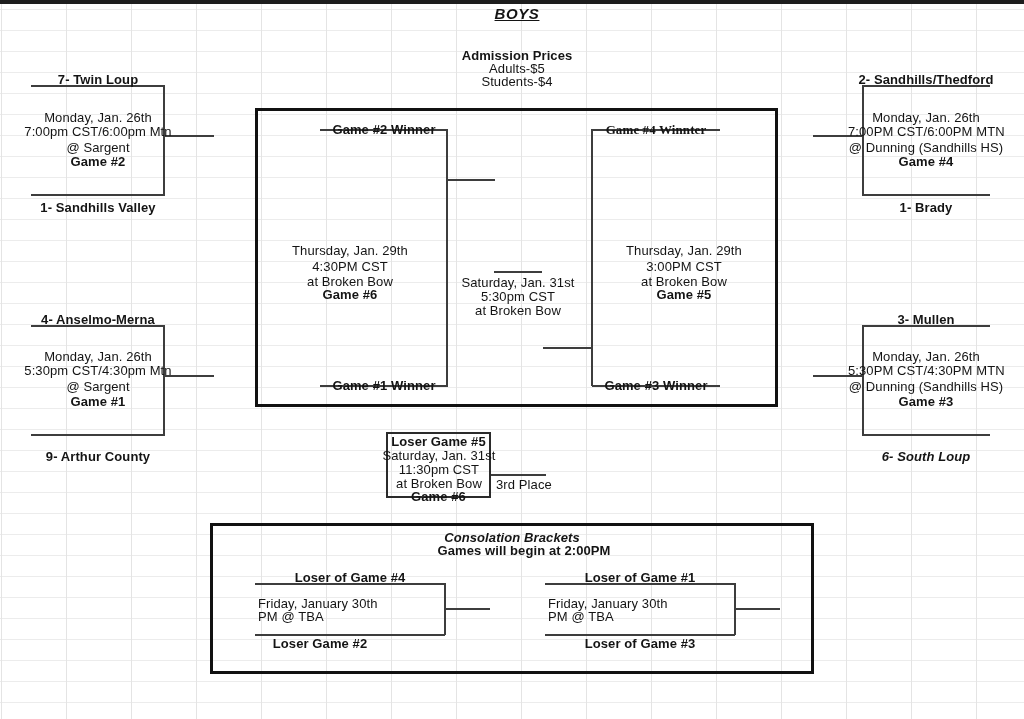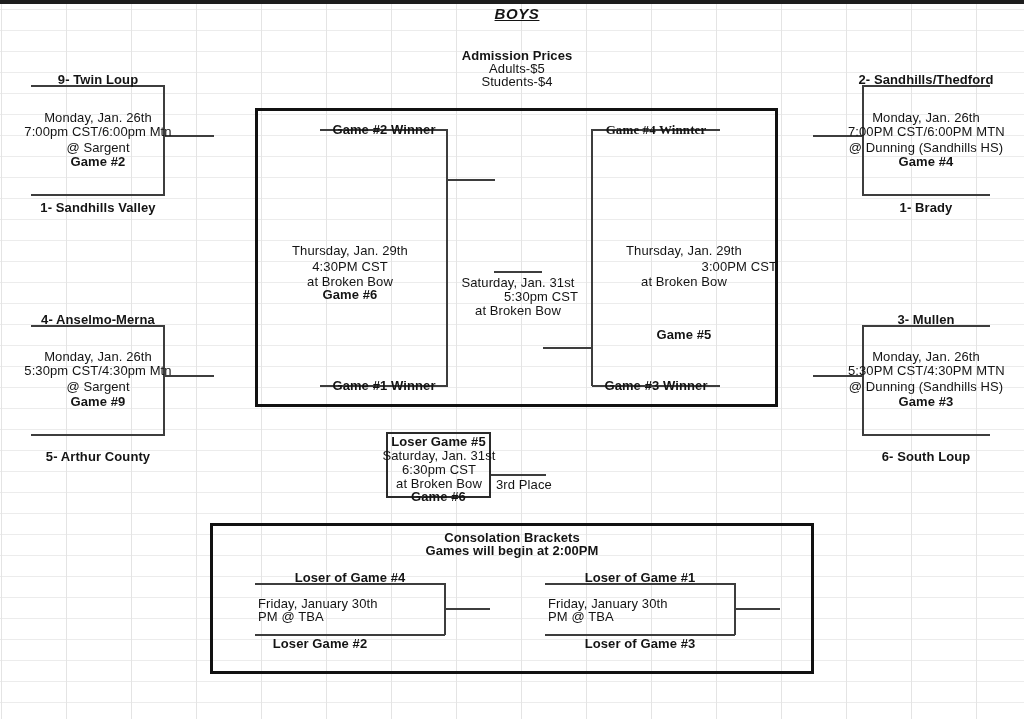--- a/index.html
+++ b/index.html
@@ -87,38 +87,38 @@
 
   <div class="lbl c b f11" style="left:437px; top:48px; width:160px;">Admission Prices</div>
   <div class="lbl c f11" style="left:437px; top:61px; width:160px;">Adults-$5</div>
   <div class="lbl c f11" style="left:437px; top:74px; width:160px;">Students-$4</div>
 
   <div class="hline thin2" style="left:31px; top:85px; width:134px;"></div>
   <div class="vline thin2" style="left:163px; top:85px; height:110px;"></div>
   <div class="hline thin2" style="left:31px; top:194px; width:134px;"></div>
   <div class="hline thin2" style="left:164px; top:135px; width:50px;"></div>
 
-  <div class="lbl c b f11" style="left:31px; top:72px; width:134px;">9- Twin Loup</div>
+  <div class="lbl c b f11" style="left:31px; top:72px; width:134px;">7- Twin Loup</div>
   <div class="lbl c f11" style="left:20px; top:110px; width:156px;">Monday, Jan. 26th</div>
   <div class="lbl c f11" style="left:20px; top:124px; width:156px;">7:00pm CST/6:00pm Mtn</div>
   <div class="lbl c f11" style="left:20px; top:140px; width:156px;">@ Sargent</div>
   <div class="lbl c b f11" style="left:20px; top:154px; width:156px;">Game #2</div>
   <div class="lbl c b f11" style="left:17px; top:200px; width:162px;">1- Sandhills Valley</div>
 
   <div class="hline thin2" style="left:31px; top:325px; width:134px;"></div>
   <div class="vline thin2" style="left:163px; top:325px; height:110px;"></div>
   <div class="hline thin2" style="left:31px; top:434px; width:134px;"></div>
   <div class="hline thin2" style="left:164px; top:375px; width:50px;"></div>
 
   <div class="lbl c b f11" style="left:24px; top:312px; width:148px;">4- Anselmo-Merna</div>
   <div class="lbl c f11" style="left:20px; top:349px; width:156px;">Monday, Jan. 26th</div>
   <div class="lbl c f11" style="left:20px; top:363px; width:156px;">5:30pm CST/4:30pm Mtn</div>
   <div class="lbl c f11" style="left:20px; top:379px; width:156px;">@ Sargent</div>
-  <div class="lbl c b f11" style="left:20px; top:394px; width:156px;">Game #9</div>
-  <div class="lbl c b f11" style="left:24px; top:449px; width:148px;">5- Arthur County</div>
+  <div class="lbl c b f11" style="left:20px; top:394px; width:156px;">Game #1</div>
+  <div class="lbl c b f11" style="left:24px; top:449px; width:148px;">9- Arthur County</div>
 
   <div class="hline thin2" style="left:862px; top:85px; width:128px;"></div>
   <div class="vline thin2" style="left:862px; top:85px; height:110px;"></div>
   <div class="hline thin2" style="left:862px; top:194px; width:128px;"></div>
   <div class="hline thin2" style="left:813px; top:135px; width:50px;"></div>
 
   <div class="lbl c b f11" style="left:856px; top:72px; width:140px;">2- Sandhills/Thedford</div>
   <div class="lbl c f11" style="left:848px; top:110px; width:156px;">Monday, Jan. 26th</div>
   <div class="lbl c f11" style="left:848px; top:124px; width:156px;">7:00PM CST/6:00PM MTN</div>
   <div class="lbl c f11" style="left:848px; top:140px; width:156px;">@ Dunning (Sandhills HS)</div>
@@ -128,21 +128,21 @@
   <div class="hline thin2" style="left:862px; top:325px; width:128px;"></div>
   <div class="vline thin2" style="left:862px; top:325px; height:110px;"></div>
   <div class="hline thin2" style="left:862px; top:434px; width:128px;"></div>
   <div class="hline thin2" style="left:813px; top:375px; width:50px;"></div>
 
   <div class="lbl c b f11" style="left:856px; top:312px; width:140px;">3- Mullen</div>
   <div class="lbl c f11" style="left:848px; top:349px; width:156px;">Monday, Jan. 26th</div>
   <div class="lbl c f11" style="left:848px; top:363px; width:156px;">5:30PM CST/4:30PM MTN</div>
   <div class="lbl c f11" style="left:848px; top:379px; width:156px;">@ Dunning (Sandhills HS)</div>
   <div class="lbl c b f11" style="left:848px; top:394px; width:156px;">Game #3</div>
-  <div class="lbl c b f11" style="left:856px; top:449px; width:140px;">6- South Loup</div>
+  <div class="lbl c b f11" style="left:856px; top:449px; width:140px;font-style:italic;">6- South Loup</div>
 
   <div class="heavybox" style="left:255px; top:108px; width:523px; height:299px;"></div>
 
   <div class="hline thin2" style="left:320px; top:129px; width:128px;"></div>
   <div class="vline thin2" style="left:446px; top:129px; height:257px;"></div>
   <div class="hline thin2" style="left:320px; top:385px; width:128px;"></div>
   <div class="hline thin2" style="left:447px; top:179px; width:48px;"></div>
 
   <div class="lbl c b f11" style="left:320px; top:122px; width:128px;">Game #2 Winner</div>
   <div class="lbl c f11" style="left:282px; top:243px; width:136px;">Thursday, Jan. 29th</div>
@@ -151,44 +151,44 @@
   <div class="lbl c b f11" style="left:282px; top:287px; width:136px;">Game #6</div>
   <div class="lbl c b f11" style="left:320px; top:378px; width:128px;">Game #1 Winner</div>
 
   <div class="hline thin2" style="left:592px; top:129px; width:128px;"></div>
   <div class="vline thin2" style="left:591px; top:129px; height:257px;"></div>
   <div class="hline thin2" style="left:592px; top:385px; width:128px;"></div>
   <div class="hline thin2" style="left:543px; top:347px; width:48px;"></div>
 
   <div class="lbl c b f11" style="left:592px; top:122px; width:128px;font-family:Liberation Serif, serif;">Game #4 Winnter</div>
   <div class="lbl c f11" style="left:616px; top:243px; width:136px;">Thursday, Jan. 29th</div>
-  <div class="lbl c f11" style="left:641px; top:259px; width:136px;text-align:right;">3:00PM CST</div>
+  <div class="lbl c f11" style="left:616px; top:259px; width:136px;">3:00PM CST</div>
   <div class="lbl c f11" style="left:616px; top:274px; width:136px;">at Broken Bow</div>
-  <div class="lbl c b f11" style="left:616px; top:287px; width:136px;margin-top:40px;">Game #5</div>
+  <div class="lbl c b f11" style="left:616px; top:287px; width:136px;">Game #5</div>
   <div class="lbl c b f11" style="left:592px; top:378px; width:128px;">Game #3 Winner</div>
 
   <div class="hline thin2" style="left:494px; top:271px; width:48px;"></div>
   <div class="lbl c f11" style="left:458px; top:275px; width:120px;">Saturday, Jan. 31st</div>
-  <div class="lbl c f11" style="left:458px; top:289px; width:120px;text-align:right;">5:30pm CST</div>
+  <div class="lbl c f11" style="left:458px; top:289px; width:120px;">5:30pm CST</div>
   <div class="lbl c f11" style="left:458px; top:303px; width:120px;">at Broken Bow</div>
 
   <div class="mediumbox" style="left:386px; top:432px; width:105px; height:66px;"></div>
   <div class="lbl c b f11" style="left:386px; top:434px; width:105px;">Loser Game #5</div>
   <div class="lbl c f11" style="left:380px; top:448px; width:118px;">Saturday, Jan. 31st</div>
-  <div class="lbl c f11" style="left:380px; top:462px; width:118px;">6:30pm CST</div>
+  <div class="lbl c f11" style="left:380px; top:462px; width:118px;">11:30pm CST</div>
   <div class="lbl c f11" style="left:380px; top:476px; width:118px;">at Broken Bow</div>
   <div class="lbl c b f11" style="left:386px; top:489px; width:105px;">Game #6</div>
 
   <div class="hline thin2" style="left:491px; top:474px; width:55px;"></div>
   <div class="lbl f11" style="left:496px; top:477px;">3rd Place</div>
 
   <div class="heavybox" style="left:210px; top:523px; width:604px; height:151px;"></div>
 
-  <div class="lbl c b f11" style="left:412px; top:530px; width:200px;">Consolation Brackets</div>
-  <div class="lbl c b f11" style="left:412px; top:543px; width:200px;">Games will begin at 2:00PM</div>
+  <div class="lbl c b f11" style="left:412px; top:530px; width:200px;font-style:italic;">Consolation Brackets</div>
+  <div class="lbl c b f11" style="left:424px; top:543px; width:200px;">Games will begin at 2:00PM</div>
 
   <div class="hline thin2" style="left:255px; top:583px; width:190px;"></div>
   <div class="vline thin2" style="left:444px; top:583px; height:52px;"></div>
   <div class="hline thin2" style="left:255px; top:634px; width:190px;"></div>
   <div class="hline thin2" style="left:445px; top:608px; width:45px;"></div>
 
   <div class="lbl c b f11" style="left:255px; top:570px; width:190px;">Loser of Game #4</div>
   <div class="lbl f11" style="left:258px; top:596px;">Friday, January 30th</div>
   <div class="lbl f11" style="left:258px; top:609px;">PM @ TBA</div>
   <div class="lbl c b f11" style="left:255px; top:636px; width:130px;">Loser Game #2</div>

